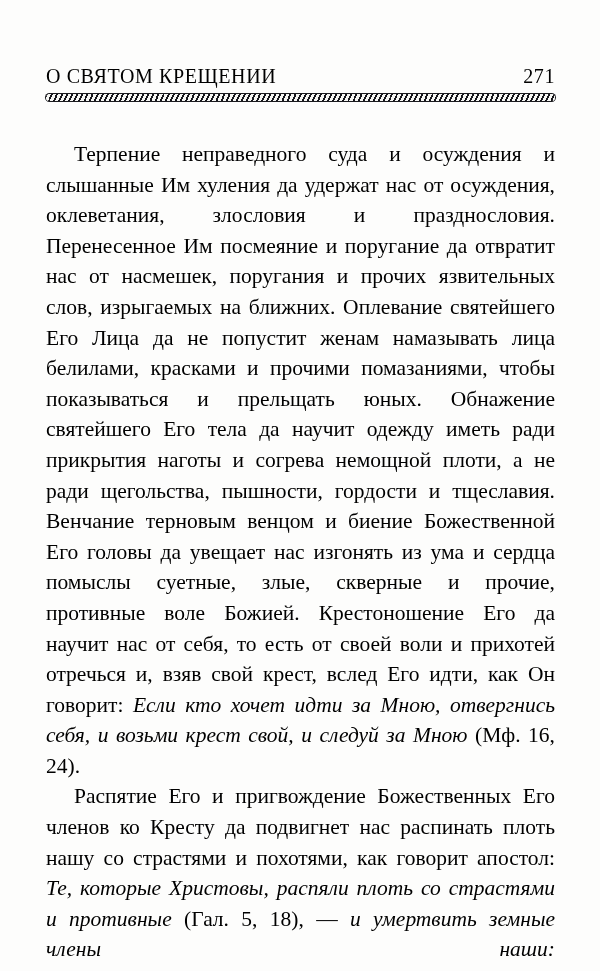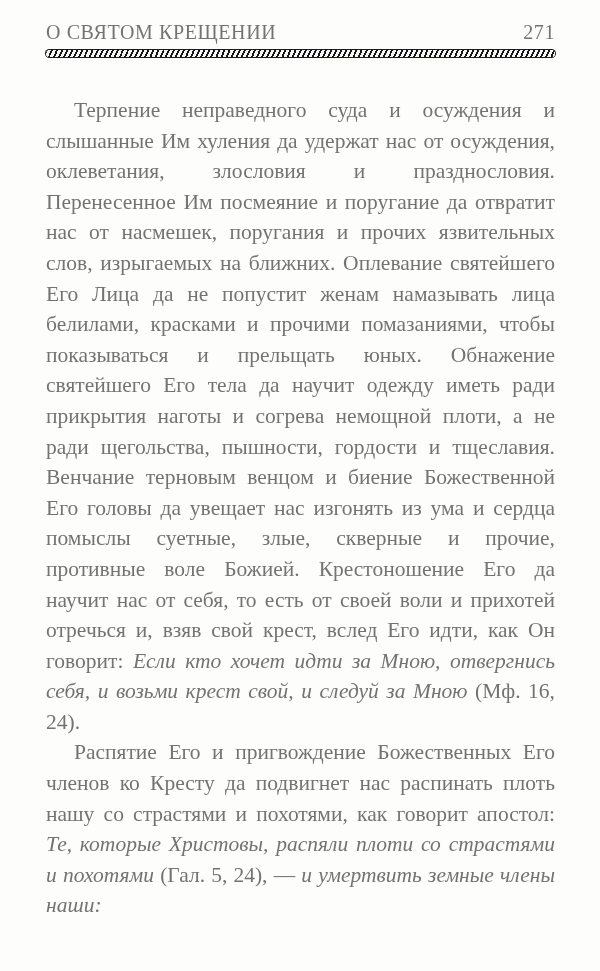--- a/index.html
+++ b/index.html
@@ -6,35 +6,35 @@
     margin: 0;
     padding: 0;
     background: #ffffff;
   }
   .page {
     position: relative;
     box-sizing: border-box;
     width: 600px;
     height: 971px;
     background: #fdfdfc;
-    color: #737373;
+    color: #000000;
     font-family: "Liberation Serif", "DejaVu Serif", serif;
     padding: 21px 45px 0 46px;
     overflow: hidden;
   }
   .running-header {
     display: flex;
     justify-content: space-between;
     align-items: baseline;
     font-size: 20px;
     letter-spacing: 0.6px;
     line-height: 1.1;
   }
   .running-header .title { white-space: nowrap; }
-  .running-header .pagenum { font-size: 20px; }
+  .running-header .pagenum { font-size: 20px; margin-top: 44px; }
   .rope-divider {
     margin-top: 7px;
     height: 7px;
     border-radius: 4px;
     background: repeating-linear-gradient(
       115deg,
       #15151a 0px, #15151a 1.8px,
       #f7f7f4 1.8px, #f7f7f4 4.6px
     );
     box-shadow: 0 0 0 1px #1b1b1f;
@@ -59,15 +59,15 @@
 <div class="page">
   <header class="running-header">
     <span class="title">О СВЯТОМ КРЕЩЕНИИ</span>
     <span class="pagenum">271</span>
   </header>
 
   <div class="rope-divider"></div>
 
   <main class="body-text" id="body-text">
       <p class="para"><span class="">Терпение неправедного суда и осуждения и слышанные Им хуления да удержат нас от осуждения, оклеветания, злословия и празднословия. Перенесенное Им посмеяние и поругание да отвратит нас от насмешек, поругания и прочих язвительных слов, изрыгаемых на ближних. Оплевание святейшего Его Лица да не попустит женам намазывать лица белилами, красками и прочими помазаниями, чтобы показываться и прельщать юных. Обнажение святейшего Его тела да научит одежду иметь ради прикрытия наготы и согрева немощной плоти, а не ради щегольства, пышности, гордости и тщеславия. Венчание терновым венцом и биение Божественной Его головы да увещает нас изгонять из ума и сердца помыслы суетные, злые, скверные и прочие, противные воле Божией. Крестоношение Его да научит нас от себя, то есть от своей воли и прихотей отречься и, взяв свой крест, вслед Его идти, как Он говорит: </span><span class="italic">Если кто хочет идти за Мною, отвергнись себя, и возьми крест свой, и следуй за Мною</span><span class=""> (Мф. 16, 24).</span></p>
-      <p class="para justify-last"><span class="">Распятие Его и пригвождение Божественных Его членов ко Кресту да подвигнет нас распинать плоть нашу со страстями и похотями, как говорит апостол: </span><span class="italic">Те, которые Христовы, распяли плоти со страстями и похотями</span><span class=""> (Гал. 5, 24), — </span><span class="italic">и умертвить земные члены наши:</span></p>
+      <p class="para justify-last"><span class="">Распятие Его и пригвождение Божественных Его членов ко Кресту да подвигнет нас распинать плоть нашу со страстями и похотями, как говорит апостол: </span><span class="italic">Те, которые Христовы, распяли плоть со страстями и противные</span><span class=""> (Гал. 5, 18), — </span><span class="italic">и умертвить земные члены наши:</span></p>
     </main>
 </div>
 
 </body></html>

